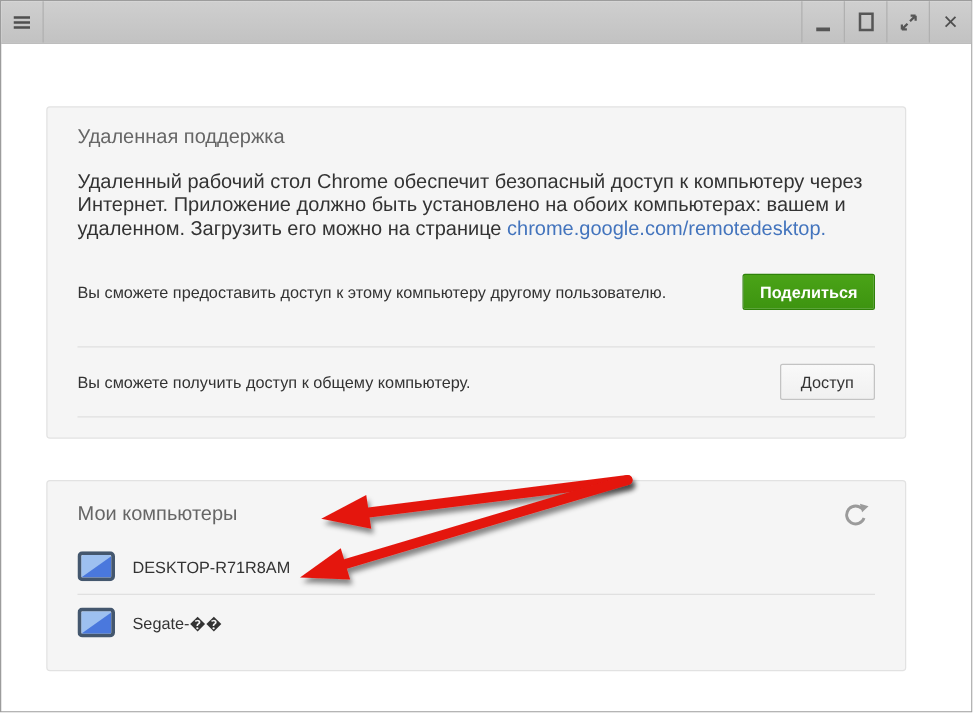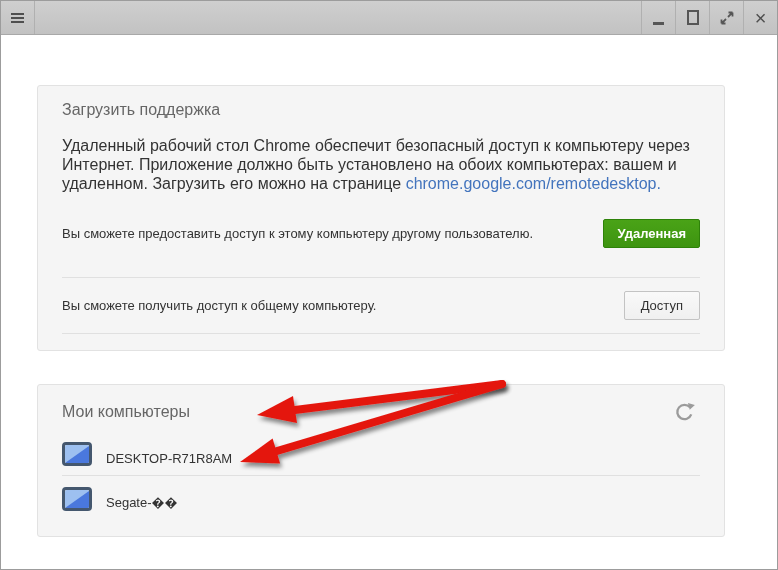--- a/index.html
+++ b/index.html
@@ -101,21 +101,21 @@
     align-items:center;
     padding:15px 0 8px 0;
   }
   .panel-header .section-title{padding:0;flex:1;}
   .refresh-btn{
     background:none;border:none;padding:0;margin-right:4px;
     cursor:pointer;line-height:0;
   }
   .comp-row{
     display:flex;
-    align-items:flex-end;
+    align-items:center;
     padding:9px 0;
     min-height:26px;
     cursor:pointer;
   }
   .comp-row.bordered{border-top:1px solid #e0e0e0;}
   .comp-icon{margin-right:14px;line-height:0;}
   .comp-name{font-size:13px;color:#333333;flex:1;}
   .footer-note{
     font-size:13px;
     color:#333333;
@@ -157,26 +157,26 @@
           <path d="M1.5 12.5 L5.5 12.5 M1.5 12.5 L1.5 8.5 M1.7 12.3 L6 8"></path>
         </g>
       </svg>
     </div>
     <div class="tb-btn win-btn">
       <span class="close-glyph">×</span>
     </div>
   </div>
 
   <div class="panel" id="panel-support">
-    <h2 class="section-title">Загрузить поддержка</h2>
+    <h2 class="section-title">Удаленная поддержка</h2>
     <p class="desc"><span>Удаленный рабочий стол Chrome обеспечит безопасный доступ к компьютеру через Интернет. Приложение должно быть установлено на обоих компьютерах: вашем и удаленном. Загрузить его можно на странице </span><a class="link">chrome.google.com/remotedesktop.</a></p>
 
     <div class="action-row">
       <span class="row-text">Вы сможете предоставить доступ к этому компьютеру другому пользователю.</span>
-      <button class="btn btn-green">Удаленная</button>
+      <button class="btn btn-green">Поделиться</button>
     </div>
 
     <div class="action-row bordered">
       <span class="row-text">Вы сможете получить доступ к общему компьютеру.</span>
       <button class="btn btn-gray">Доступ</button>
     </div>
   </div>
 
   <div class="panel" id="panel-computers">
     <div class="panel-header">

